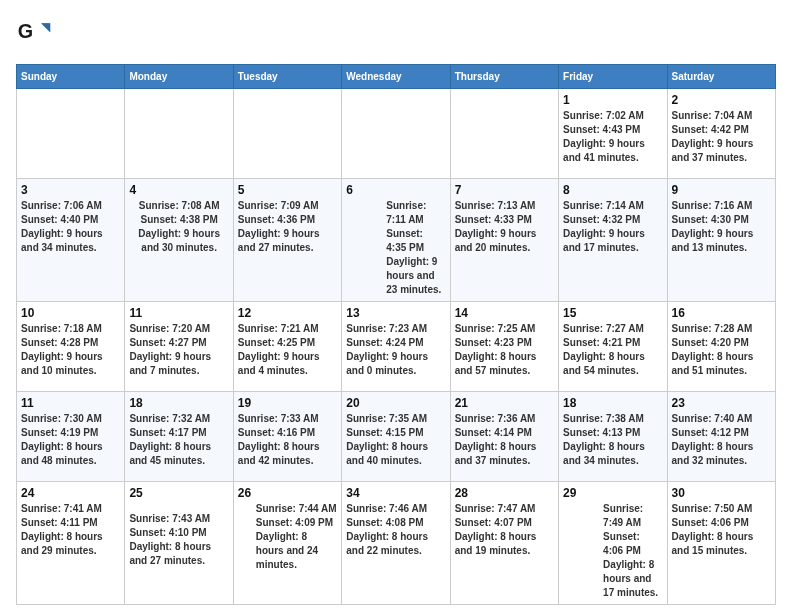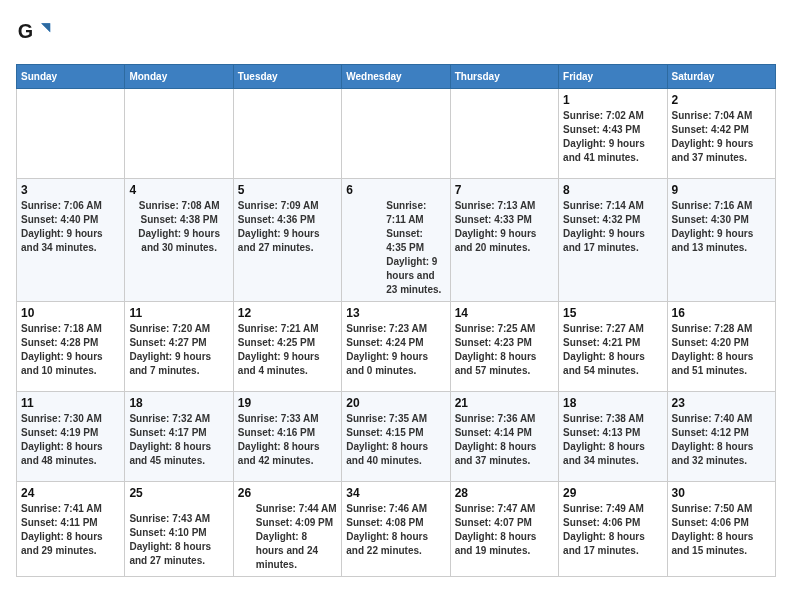--- a/index.html
+++ b/index.html
@@ -300,21 +300,21 @@
 Daylight: 8 hours and 22 minutes.</div>
         </td>
         <td>
           <div class="day-number">28</div>
           <div class="day-info" style="white-space: pre-line;">Sunrise: 7:47 AM
 Sunset: 4:07 PM
 Daylight: 8 hours and 19 minutes.</div>
         </td>
         <td>
           <div class="day-number">29</div>
-          <div class="day-info" style="white-space: pre-line;">Sunrise: 7:49 AM
+          <div class="day-info" style="white-space: pre-line; margin-left: 40px;">Sunrise: 7:49 AM
 Sunset: 4:06 PM
 Daylight: 8 hours and 17 minutes.</div>
         </td>
         <td>
           <div class="day-number">30</div>
           <div class="day-info" style="white-space: pre-line;">Sunrise: 7:50 AM
 Sunset: 4:06 PM
 Daylight: 8 hours and 15 minutes.</div>
         </td>
       </tr>

